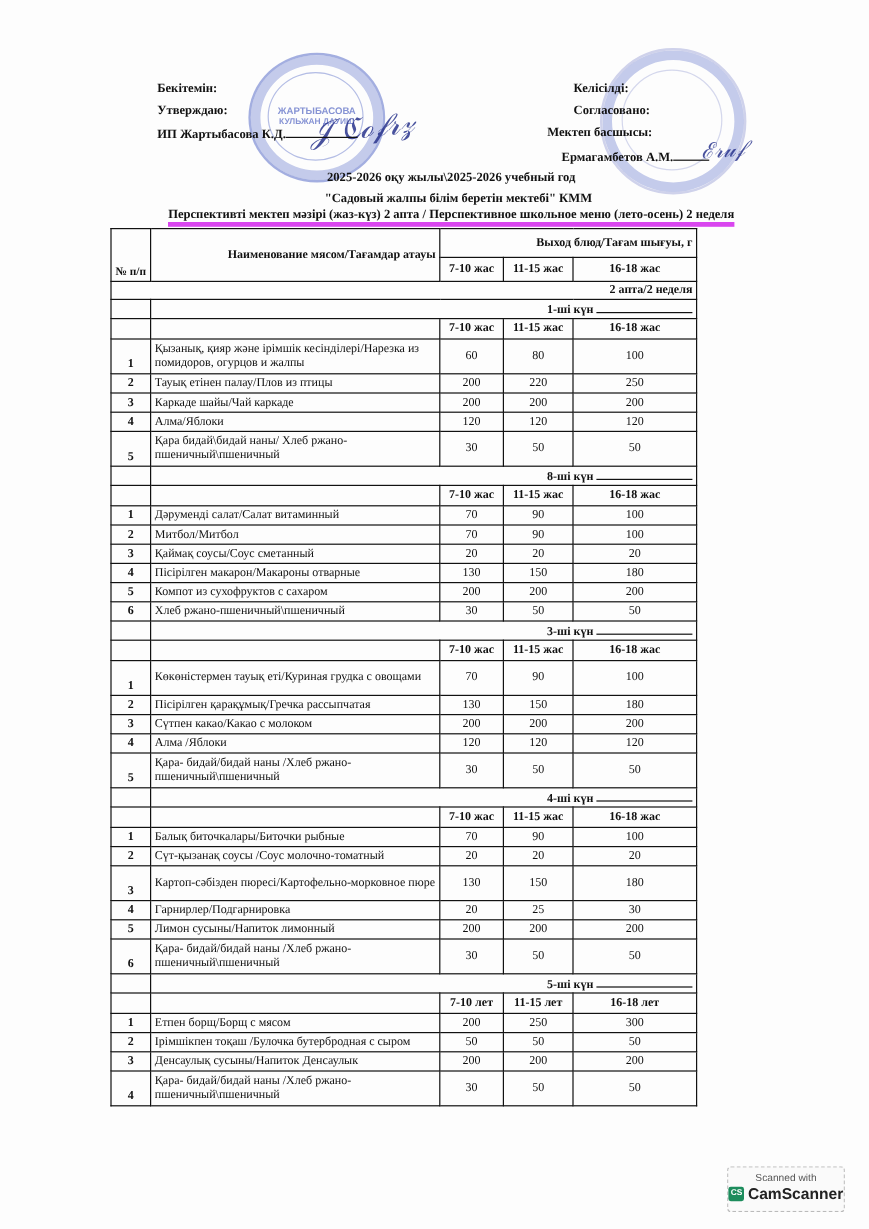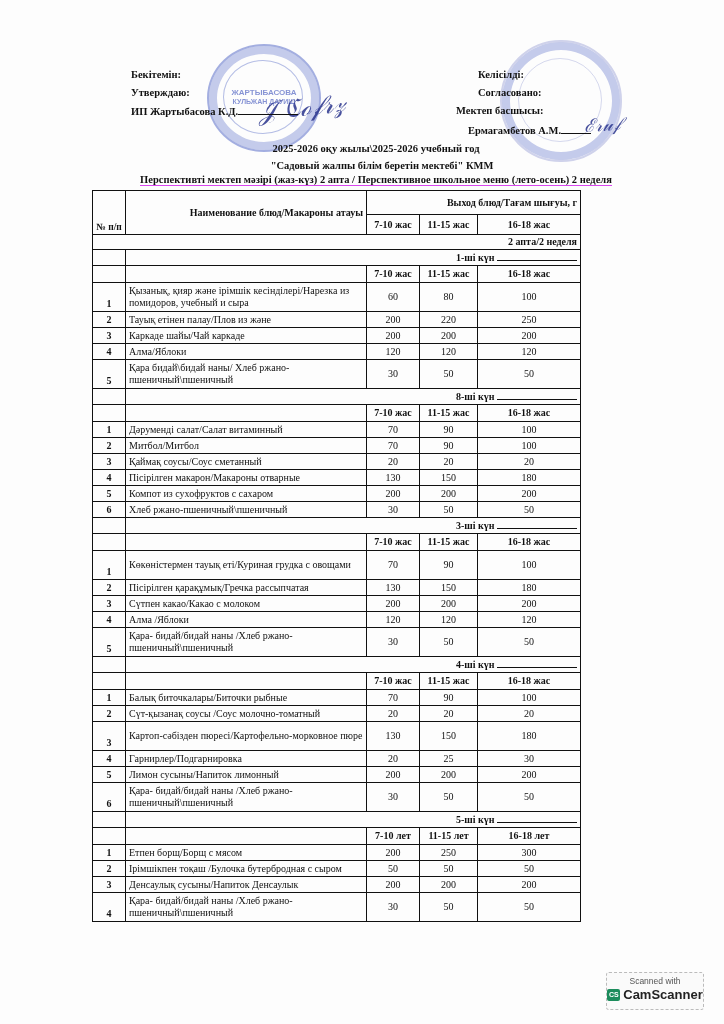--- a/index.html
+++ b/index.html
@@ -65,35 +65,35 @@
 <div class="abs hdr-label" style="left:478px; top:69px;">Келісілді:</div>
 <div class="abs hdr-label" style="left:478px; top:87px;">Согласовано:</div>
 <div class="abs hdr-label" style="left:456px; top:105px;">Мектеп басшысы:</div>
 <div class="abs hdr-label" style="left:468px; top:124px;text-align:right;">
   <span>Ермагамбетов А.М.</span><span style="display:inline-block;width:30px;border-bottom:1px solid #111;height:9px;"></span>
 </div>
 
 <div class="title-line" style="top:143px; padding-left:14px;">2025-2026 оқу жылы\2025-2026 учебный год</div>
 <div class="title-line" style="top:160px; padding-left:20px;">"Садовый жалпы білім беретін мектебі" КММ</div>
 <div class="title-line" style="top:174px; padding-left:14px;">
-  <span style="border-bottom:1px solid #d946ef;">Перспективті мектеп мәзірі (жаз-күз) 2 апта / Перспективное школьное меню (лето-осень) 2 неделя</span>
+  <span style="border-bottom:4px solid #d946ef;">Перспективті мектеп мәзірі (жаз-күз) 2 апта / Перспективное школьное меню (лето-осень) 2 неделя</span>
 </div>
 
 <table class="menu" id="menu-table">
   <colgroup>
     <col style="width:33px">
       <col style="width:241px">
       <col style="width:53px">
       <col style="width:58px">
       <col style="width:103px">
   </colgroup>
   <tbody id="menu-body">
     <tr style="height:24px;">
       <td class="num" rowspan="2" style="font-size:9.5px;">№ п/п</td>
-      <td class="section" rowspan="2">Наименование блюд/Макароны атауы</td>
+      <td class="section" rowspan="2">Наименование мясом/Тағамдар атауы</td>
       <td class="section" colspan="3">Выход блюд/Тағам шығуы, г</td>
     </tr>
     <tr style="height:20px;">
       <td class="agehead">7-10 жас</td>
       <td class="agehead">11-15 жас</td>
       <td class="agehead">16-18 жас</td>
     </tr>
     <tr style="height:15px;">
       <td colspan="5" class="section">2 апта/2 неделя</td>
     </tr>
@@ -103,28 +103,28 @@
       </tr>
       <tr style="height: 17px;">
         <td></td>
         <td></td>
         <td class="agehead">7-10 жас</td>
         <td class="agehead">11-15 жас</td>
         <td class="agehead">16-18 жас</td>
       </tr>
       <tr style="height: 29px;">
         <td class="num">1</td>
-        <td class="name">Қызанық, қияр және ірімшік кесінділері/Нарезка из помидоров, учебный и сыра</td>
+        <td class="name">Қызанық, қияр және ірімшік кесінділері/Нарезка из помидоров, огурцов и жалпы</td>
         <td class="val">60</td>
         <td class="val">80</td>
         <td class="val">100</td>
       </tr>
       <tr style="height: 16px;">
         <td class="num">2</td>
-        <td class="name">Тауық етінен палау/Плов из және</td>
+        <td class="name">Тауық етінен палау/Плов из птицы</td>
         <td class="val">200</td>
         <td class="val">220</td>
         <td class="val">250</td>
       </tr>
       <tr style="height: 16px;">
         <td class="num">3</td>
         <td class="name">Каркаде шайы/Чай каркаде</td>
         <td class="val">200</td>
         <td class="val">200</td>
         <td class="val">200</td>

